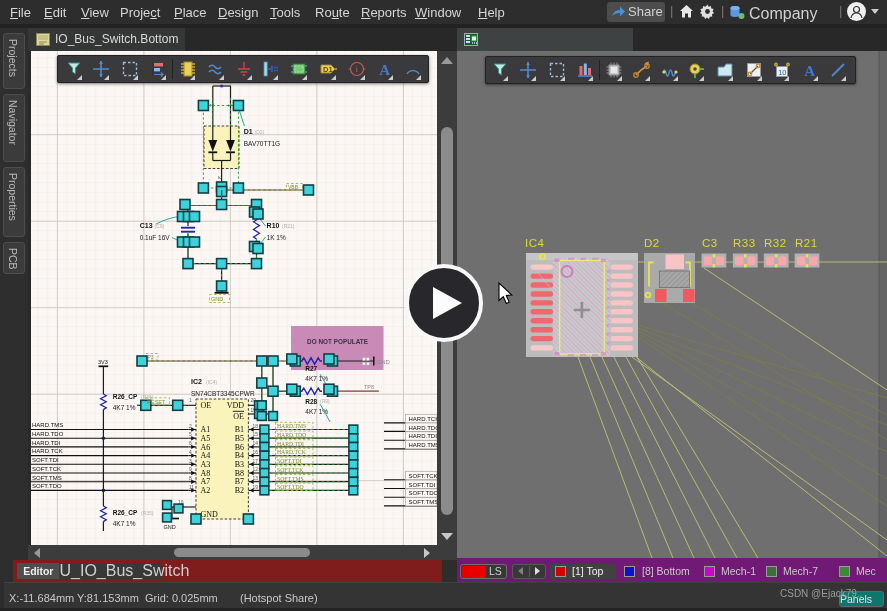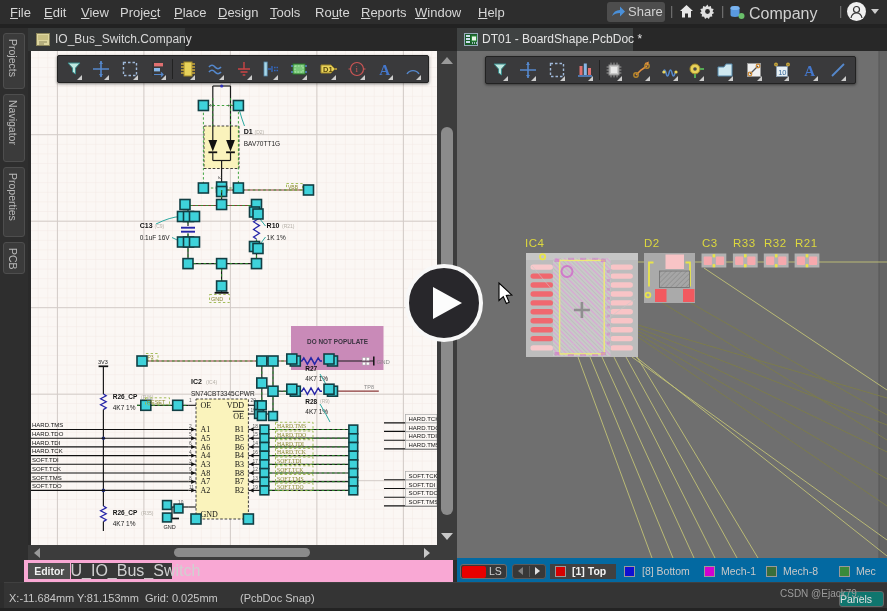--- a/index.html
+++ b/index.html
@@ -61,34 +61,33 @@
 <span class="abs" style="left:7px;top:220px;color:#b9b9b9;font-size:10.5px;writing-mode:vertical-rl">PCB</span>
 </div>
 
 <div class="abs" style="left:28px;top:28px;width:429px;height:23px;background:#282828">
 <div class="abs" style="left:0;top:0;width:157px;height:23px;background:#353737"></div>
 <svg class="abs" style="left:8px;top:5px" width="14" height="13" viewBox="0 0 14 13">
       <rect x="0.5" y="0.5" width="13" height="12" fill="#ded7a0" stroke="#8a845a"></rect>
       <rect x="2" y="2" width="10" height="5" fill="#c9c083"></rect>
       <path d="M3,9 h8 M3,11 h5" stroke="#8a845a" stroke-width="1"></path>
     </svg>
-<span class="abs" style="left:27px;top:4px;color:#d8d8d8;font-size:12px">IO_Bus_Switch.Company</span>
+<span class="abs" style="left:27px;top:4px;color:#d8d8d8;font-size:12px">IO_Bus_Switch.Bottom</span>
 </div>
 
 <div class="abs" style="left:457px;top:28px;width:430px;height:23px;background:#282828">
 <div class="abs" style="left:0;top:0;width:176px;height:23px;background:#3f4242"></div>
 <svg class="abs" style="left:7px;top:5px" width="14" height="13" viewBox="0 0 14 13">
       <rect x="0.5" y="0.5" width="13" height="12" fill="#1a5c2a" stroke="#9ab"></rect>
       <rect x="2" y="2" width="4" height="2" fill="#cde"></rect>
       <rect x="2" y="5" width="4" height="2" fill="#cde"></rect>
       <rect x="2" y="8" width="4" height="2" fill="#cde"></rect>
       <rect x="7.5" y="3" width="5" height="5" fill="#e8f4e8" stroke="#2a8a3a"></rect>
       <path d="M8,10 h1 M10,10 h1 M12,10 h1" stroke="#cde" stroke-width="1.5"></path>
     </svg>
-<span class="abs" style="left:25px;top:4px;color:#e4e4e4;font-size:12px">DT01 - BoardShape.PcbDoc *</span>
 </div>
 
 <div class="abs" style="left:28px;top:51px;width:3px;height:494px;background:#2a2a2a"></div>
 <svg class="abs" style="left:31px;top:51px" width="406" height="494" viewBox="31 51 406 494">
 <defs>
 <pattern id="gmin" width="9.6" height="9.6" patternUnits="userSpaceOnUse" x="56.9" y="134.2">
  <path d="M0,0H9.6M0,0V9.6" stroke="#f3e9e5" stroke-width="1" fill="none"></path>
 </pattern>
 <pattern id="gmaj" width="86.5" height="86.5" patternUnits="userSpaceOnUse" x="56.9" y="134.2">
  <path d="M0.5,0V86.5M0,0.5H86.5" stroke="#d2cbc7" stroke-width="1" fill="none"></path>
@@ -436,21 +435,21 @@
 <span class="abs" style="left:4px;top:6px;width:0;height:0;border-left:6px solid transparent;border-right:6px solid transparent;border-bottom:7px solid #9a9a9a"></span>
 <div class="abs" style="left:3.5px;top:76px;width:12px;height:388px;background:#8b8b8b;border-radius:6px"></div>
 <span class="abs" style="left:4px;top:482px;width:0;height:0;border-left:6px solid transparent;border-right:6px solid transparent;border-top:7px solid #c8c8c8"></span>
 </div>
 <div class="abs" style="left:28px;top:545px;width:429px;height:15px;background:#3c3c3c">
 <span class="abs" style="left:6px;top:2.5px;width:0;height:0;border-top:5px solid transparent;border-bottom:5px solid transparent;border-right:6px solid #9a9a9a"></span>
 <div class="abs" style="left:146px;top:3px;width:136px;height:9px;background:#8b8b8b;border-radius:4.5px"></div>
 <span class="abs" style="left:396px;top:2.5px;width:0;height:0;border-top:5px solid transparent;border-bottom:5px solid transparent;border-left:6px solid #c8c8c8"></span>
 </div>
 
-<div class="abs" style="left:24px;top:560px;width:429px;height:22px;background:#f9a8d4">
+<div class="abs" style="left:13px;top:560px;width:429px;height:22px;background:#7f1d1d">
 <div class="abs" style="left:4.3px;top:2.5px;width:42px;height:16px;background:#4e4e4e;color:#f0f0f0;font-size:10.5px;font-weight:bold;text-align:center;line-height:16px">Editor</div>
 <div class="abs" style="left:46.5px;top:2.5px;width:101px;height:16px;background:#383838;color:#d0d0d0;font-size:16px;text-align:center;line-height:16px">U_IO_Bus_Switch</div>
 </div>
 
 <svg class="abs" style="left:457px;top:51px" width="430" height="507" viewBox="457 51 430 507">
 <rect x="457" y="51" width="430" height="507" fill="#6f6f6f"></rect>
 <rect x="879" y="51" width="8" height="507" fill="#646464"></rect>
 <line x1="879" y1="51" x2="879" y2="558" stroke="#575757" stroke-width="1"></line>
 <line x1="638" y1="325" x2="887" y2="398" stroke="#7d7d49" stroke-width="0.9"></line>
 <line x1="638" y1="328" x2="887" y2="425" stroke="#7d7d49" stroke-width="0.9"></line>
@@ -577,45 +576,45 @@
 <rect x="805.7" y="264.1" width="2.6" height="3.2" fill="#e8e44a"></rect>
 <text x="525" y="247" font-size="11.5" fill="#ddd83e" font-family="&quot;Liberation Sans&quot;,sans-serif" letter-spacing="0.5">IC4</text>
 <text x="644" y="247" font-size="11.5" fill="#ddd83e" font-family="&quot;Liberation Sans&quot;,sans-serif" letter-spacing="0.5">D2</text>
 <text x="702" y="247" font-size="11.5" fill="#ddd83e" font-family="&quot;Liberation Sans&quot;,sans-serif" letter-spacing="0.5">C3</text>
 <text x="733" y="247" font-size="11.5" fill="#ddd83e" font-family="&quot;Liberation Sans&quot;,sans-serif" letter-spacing="0.5">R33</text>
 <text x="764" y="247" font-size="11.5" fill="#ddd83e" font-family="&quot;Liberation Sans&quot;,sans-serif" letter-spacing="0.5">R32</text>
 <text x="795" y="247" font-size="11.5" fill="#ddd83e" font-family="&quot;Liberation Sans&quot;,sans-serif" letter-spacing="0.5">R21</text>
 <polygon points="499,283 499,300.5 503.3,296.6 506.3,303.5 509.2,302.2 506.3,295.4 511.8,295.0" fill="#fff" stroke="#000" stroke-width="1.1"></polygon>
 </svg>
 
-<div class="abs" style="left:457px;top:558px;width:430px;height:24px;background:#0369a1;font-size:10.5px;color:#c8c8c8">
+<div class="abs" style="left:457px;top:558px;width:430px;height:24px;background:#701a75;font-size:10.5px;color:#c8c8c8">
 <div class="abs" style="left:3px;top:6px;width:47px;height:15px;background:#383838;border:1px solid #6e6e6e;border-radius:3px"></div>
 <div class="abs" style="left:4.5px;top:7.5px;width:24px;height:12px;background:#e80000;border-radius:2px"></div>
 <span class="abs" style="left:32px;top:7px;color:#d0d0d0">LS</span>
 <div class="abs" style="left:55px;top:6px;width:34px;height:15px;background:#383838;border:1px solid #5a5a5a;border-radius:3px"></div>
 <span class="abs" style="left:61px;top:9px;width:0;height:0;border-top:4px solid transparent;border-bottom:4px solid transparent;border-right:5px solid #808080"></span>
 <div class="abs" style="left:72px;top:8px;width:1px;height:11px;background:#5a5a5a"></div>
 <span class="abs" style="left:78px;top:9px;width:0;height:0;border-top:4px solid transparent;border-bottom:4px solid transparent;border-left:5px solid #e0e0e0"></span>
 <div class="abs" style="left:93px;top:6px;width:66px;height:15px;background:#414141"></div>
 <div class="abs" style="left:98px;top:7.5px;width:11px;height:11px;background:#d60000;border:1px solid #999"></div>
-<span class="abs" style="left:115px;top:7px;color:#f2f2f2;font-weight:bold">[1] Top</span>
+<span class="abs" style="left:115px;top:7px;color:#f2f2f2;font-weight:normal">[1] Top</span>
 <div class="abs" style="left:167px;top:7.5px;width:11px;height:11px;background:#1010d0;border:1px solid #999"></div>
 <span class="abs" style="left:185px;top:7px">[8] Bottom</span>
 <div class="abs" style="left:247px;top:7.5px;width:11px;height:11px;background:#d000d0;border:1px solid #999"></div>
 <span class="abs" style="left:264px;top:7px">Mech-1</span>
 <div class="abs" style="left:309px;top:7.5px;width:11px;height:11px;background:#3a6e3a;border:1px solid #999"></div>
-<span class="abs" style="left:326px;top:7px">Mech-8</span>
+<span class="abs" style="left:326px;top:7px">Mech-7</span>
 <div class="abs" style="left:382px;top:7.5px;width:11px;height:11px;background:#3a8a3a;border:1px solid #999"></div>
 <span class="abs" style="left:399px;top:7px">Mec</span>
 </div>
 
 <div class="abs" style="left:4px;top:582px;width:887px;height:29px;background:#343434;border-top:1px solid #404040;color:#c8c8c8;font-size:11px;white-space:nowrap">
 <span class="abs" style="left:5px;top:9px">X:-11.684mm Y:81.153mm</span>
 <span class="abs" style="left:141px;top:9px">Grid: 0.025mm</span>
-<span class="abs" style="left:236px;top:9px">(PcbDoc Snap)</span>
+<span class="abs" style="left:236px;top:9px">(Hotspot Share)</span>
 <div class="abs" style="left:835px;top:8px;width:45px;height:16px;background:#0f766e;border:1px solid #666;border-radius:3px;color:#e0e0e0;font-size:10.5px;text-align:left;line-height:15px">Panels</div>
 <span class="abs" style="left:776px;top:5px;color:#9c9c9c;font-size:10px;white-space:nowrap">CSDN @Ejack79..</span>
 </div>
 
 <div style="position:absolute;left:57px;top:55px;width:372px;height:28px;background:#3a3a3c;border:1px solid #222;border-radius:2px;box-shadow:0 1px 3px rgba(0,0,0,.5)"></div>
 <div style="position:absolute;left:172.4px;top:59px;width:1px;height:20px;background:#222"></div>
 <svg style="position:absolute;left:63.7px;top:59px" width="20" height="20" viewBox="0 0 20 20">
     <path d="M4,4 h12 l-4.5,5 v6 l-3,-2 v-4 z" fill="#bfe8e0" stroke="#3a8a8a" stroke-width="1"></path>
   </svg>
 <span style="position:absolute;left:77px;top:75px;width:0;height:0;border-left:5px solid transparent;border-bottom:5px solid #cccccc"></span>

